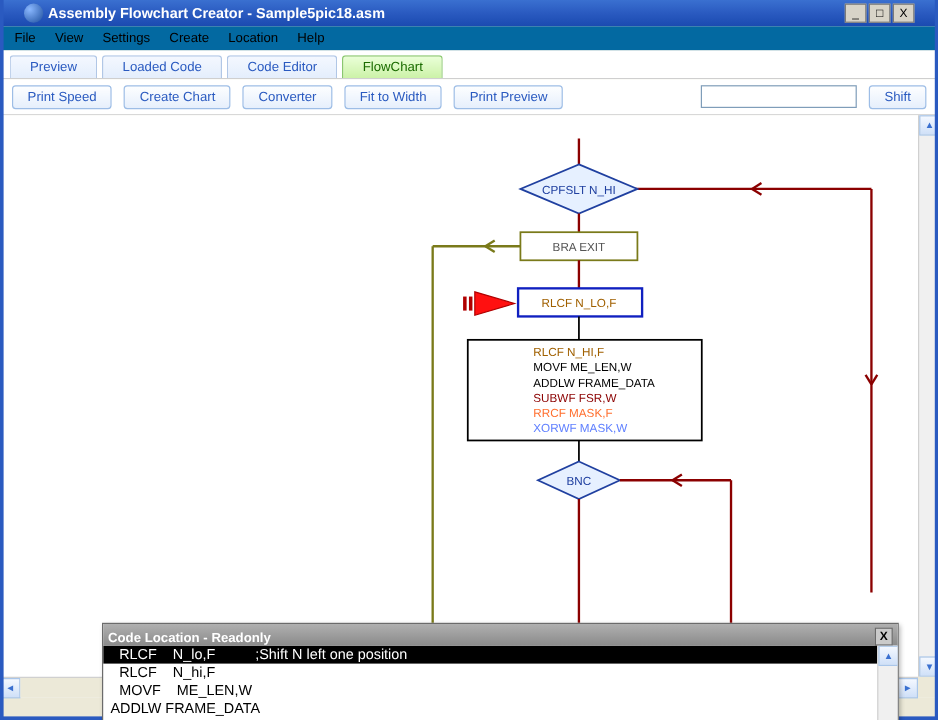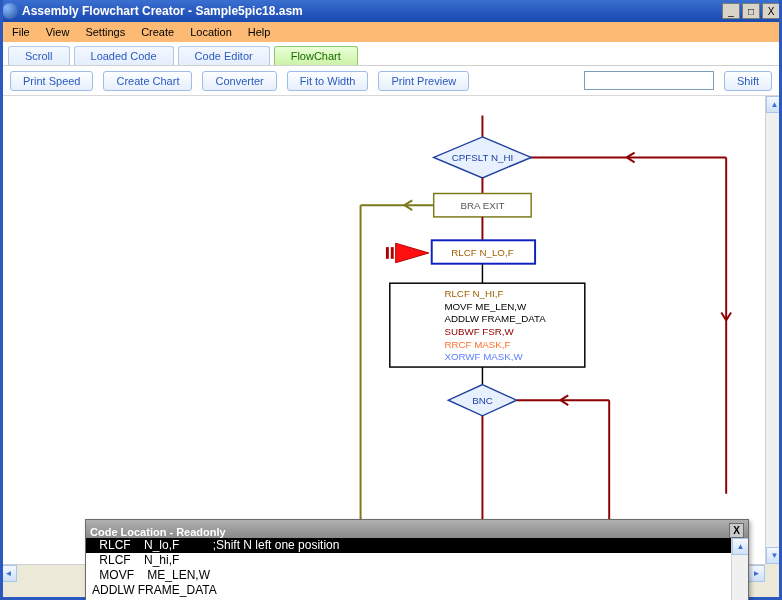--- a/index.html
+++ b/index.html
@@ -1,26 +1,26 @@
 <!DOCTYPE html>
 <html><head>
 <meta charset="utf-8">
 <style>
   * { box-sizing: border-box; font-family: Tahoma, Arial, sans-serif; }
   body { margin: 0; padding: 0; width: 782px; height: 600px; background: #ece9d8; overflow: hidden; position: relative; font-size: 11px; }
   
   
-  .titlebar { height: 22px; background: linear-gradient(to bottom, #3a70d0, #2a5ac0, #1a4ab0); color: #fff; display: flex; align-items: center; padding: 0 2px; }
+  .titlebar { height: 22px; background: linear-gradient(to bottom, #3a70d0, #2a5ac0, #1a4ab0); color: #fff; display: flex; align-items: center; padding: 0 20px; }
   .titlebar .appicon { width: 16px; height: 16px; background: radial-gradient(circle at 30% 30%, #8ab8ff, #1c4d9c); border-radius: 50%; margin-right: 4px; flex-shrink:0; }
   .titlebar .title { font-weight: bold; font-size: 12px; }
   .titlebar .spacer { flex: 1; }
   .winbtn { width: 18px; height: 16px; background: #d8d4c8; border: 1px solid #7a7a7a; margin-left: 2px; color: #000; display:flex; align-items:center; justify-content:center; font-size:10px; }
   
   
-  .menubar { height: 20px; background: #fdba74; display: flex; align-items: center; padding: 0 4px; }
+  .menubar { height: 20px; background: #0369a1; display: flex; align-items: center; padding: 0 4px; }
   .menuitem { padding: 2px 8px; color: #000; font-size: 11px; }
   
   
   .tabstrip { height: 24px; background: #fff; display:flex; align-items:flex-end; padding: 2px 8px 0; border-bottom: 1px solid #cfcfcf; gap:4px;}
   .apptab { border: 1px solid #b1c7e6; border-bottom:none; padding: 3px 16px; background: linear-gradient(#f4f8ff,#e4eefc); color:#2a5ac0; font-size:11px; border-radius:3px 3px 0 0; }
   .apptab.active { background: linear-gradient(#eaffd8,#ccf2a8); color:#1a6b00; border-color:#8ac76f; }
   
   
   .toolbar { height: 30px; background: #fff; border-bottom: 1px solid #d8d8d8; display:flex; align-items:center; padding:4px 10px; gap:10px; }
   .toolbtn { border:1px solid #9dbde6; background: linear-gradient(#fdfeff,#e6effc); padding:3px 12px; color:#2a5ac0; font-size:11px; border-radius:3px; white-space:nowrap; }
@@ -68,21 +68,21 @@
 <div class="menubar">
   <div class="menuitem">File</div>
   <div class="menuitem">View</div>
   <div class="menuitem">Settings</div>
   <div class="menuitem">Create</div>
   <div class="menuitem">Location</div>
   <div class="menuitem">Help</div>
 </div>
 
 <div class="tabstrip">
-  <div class="apptab">Scroll</div>
+  <div class="apptab">Preview</div>
   <div class="apptab">Loaded Code</div>
   <div class="apptab">Code Editor</div>
   <div class="apptab active">FlowChart</div>
 </div>
 
 <div class="toolbar">
   <div class="toolbtn">Print Speed</div>
   <div class="toolbtn">Create Chart</div>
   <div class="toolbtn">Converter</div>
   <div class="toolbtn">Fit to Width</div>

